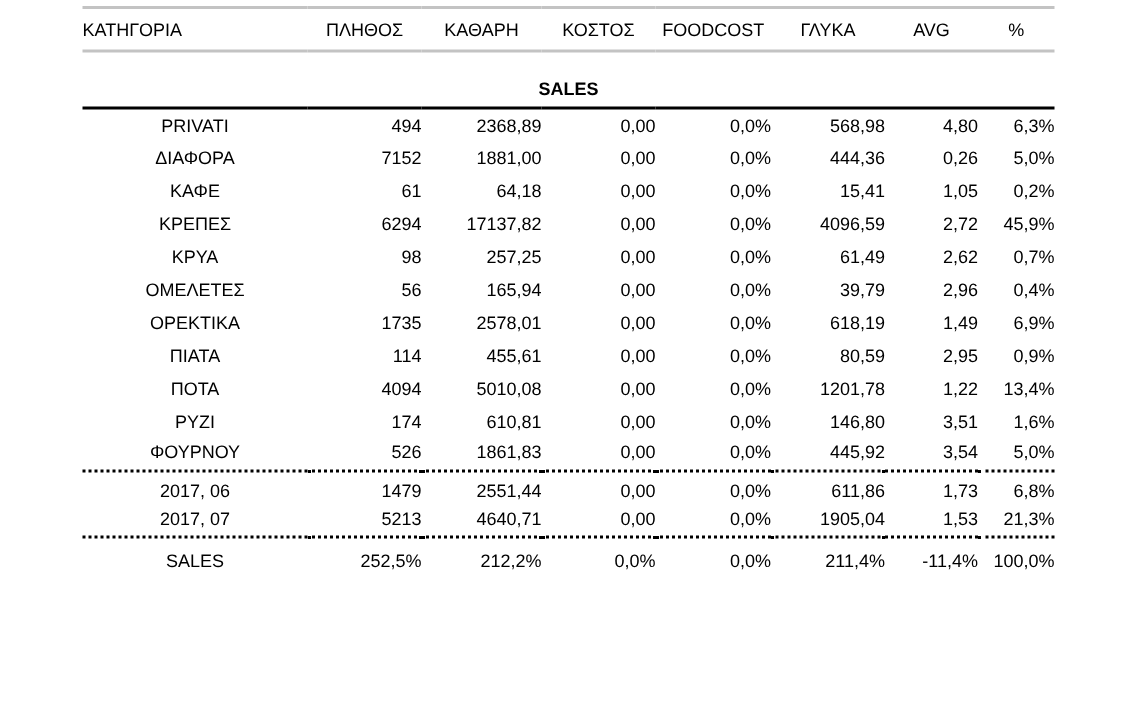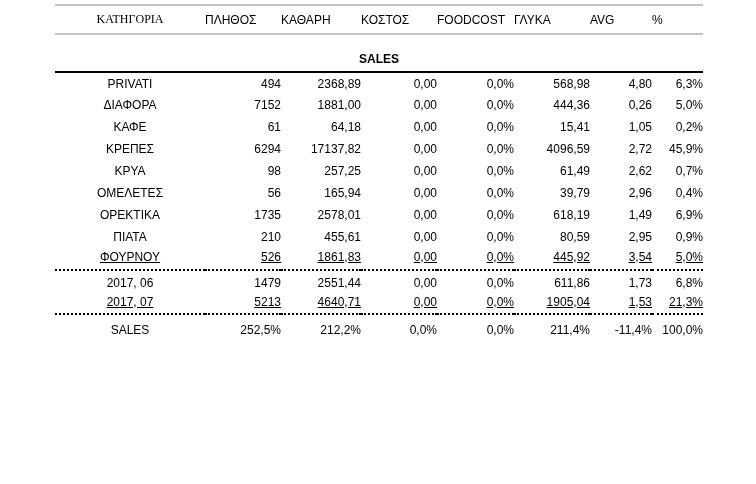--- a/index.html
+++ b/index.html
@@ -18,48 +18,47 @@
     height: 484px;
     padding: 4px 53px 0 55px;
   }
   table {
     border-collapse: collapse;
     width: 648px;
     table-layout: fixed;
   }
   thead th {
     font-weight: normal;
-    text-align: left;
+    text-align: center;
     border-top: 2px solid #c3c3c3;
     border-bottom: 2px solid #c3c3c3;
     height: 29px;
     padding: 0;
     vertical-align: middle;
     white-space: nowrap;
     overflow: visible;
   }
-  thead th.cat { text-align: center; font-family: Liberation Serif, serif; }
+  thead th.cat { text-align: left; }
   tr.section td {
     font-weight: bold;
     border-bottom: 2px solid #000000;
     padding: 17px 0 5px 0;
   }
   tbody td {
     padding: 0;
     height: 22px;
     vertical-align: middle;
     white-space: nowrap;
   }
   td.cat { text-align: center; }
   td.num { text-align: right; }
   tr.data:first-of-type td { padding-top: 2px; }
   tr.dashed td {
     border-bottom: 2px dotted #000000;
     padding-bottom: 4px;
-    text-decoration: underline;
   }
   tr.period td { padding-top: 2px; }
   tr.total td { padding-top: 5px; height: 26px; }
 </style>
 </head>
 <body>
 
 <div class="page">
   <table>
     <colgroup>
@@ -153,27 +152,47 @@
           <td class="num">1735</td>
           <td class="num">2578,01</td>
           <td class="num">0,00</td>
           <td class="num">0,0%</td>
           <td class="num">618,19</td>
           <td class="num">1,49</td>
           <td class="num">6,9%</td>
         </tr>
         <tr class="data">
           <td class="cat">ΠΙΑΤΑ</td>
-          <td class="num">210</td>
+          <td class="num">114</td>
           <td class="num">455,61</td>
           <td class="num">0,00</td>
           <td class="num">0,0%</td>
           <td class="num">80,59</td>
           <td class="num">2,95</td>
           <td class="num">0,9%</td>
+        </tr>
+        <tr class="data">
+          <td class="cat">ΠΟΤΑ</td>
+          <td class="num">4094</td>
+          <td class="num">5010,08</td>
+          <td class="num">0,00</td>
+          <td class="num">0,0%</td>
+          <td class="num">1201,78</td>
+          <td class="num">1,22</td>
+          <td class="num">13,4%</td>
+        </tr>
+        <tr class="data">
+          <td class="cat">ΡΥΖΙ</td>
+          <td class="num">174</td>
+          <td class="num">610,81</td>
+          <td class="num">0,00</td>
+          <td class="num">0,0%</td>
+          <td class="num">146,80</td>
+          <td class="num">3,51</td>
+          <td class="num">1,6%</td>
         </tr>
         <tr class="data dashed">
           <td class="cat">ΦΟΥΡΝΟΥ</td>
           <td class="num">526</td>
           <td class="num">1861,83</td>
           <td class="num">0,00</td>
           <td class="num">0,0%</td>
           <td class="num">445,92</td>
           <td class="num">3,54</td>
           <td class="num">5,0%</td>

